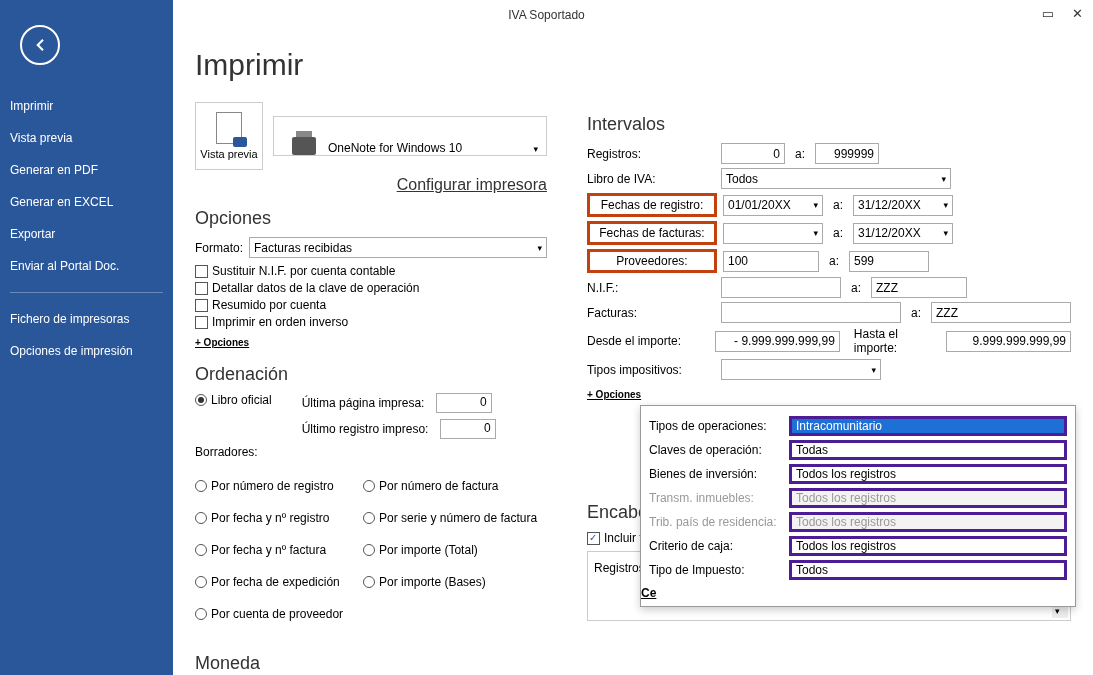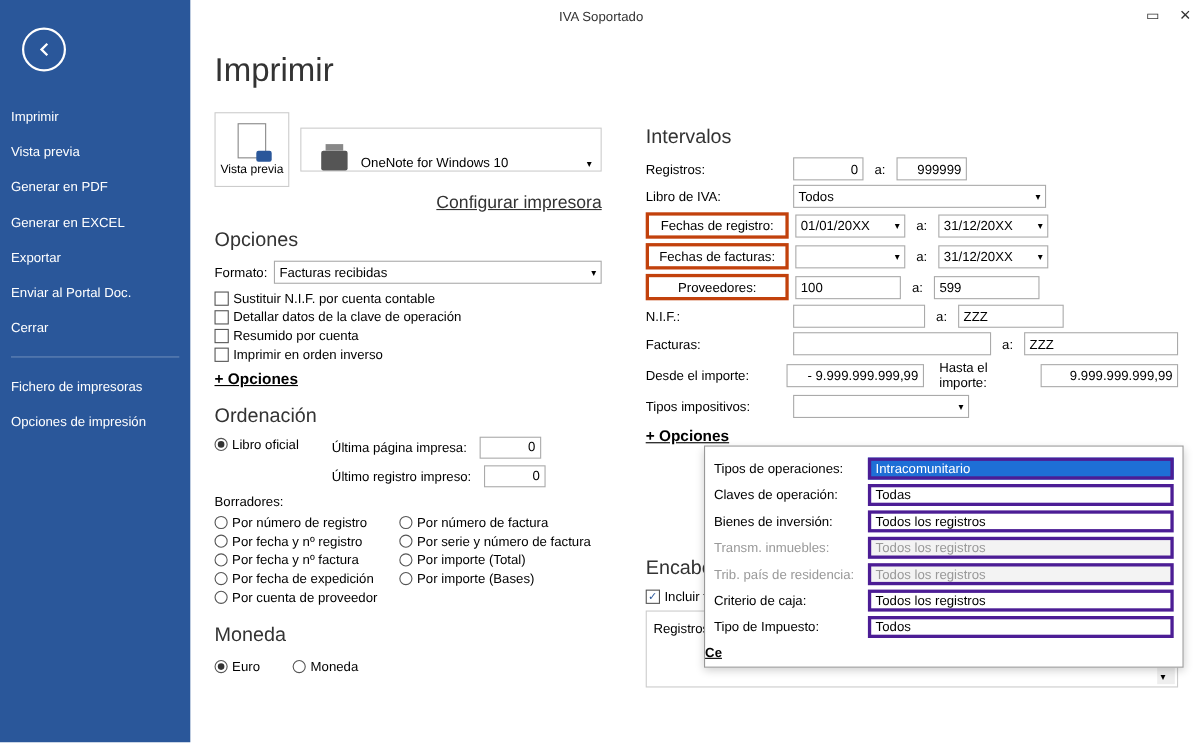--- a/index.html
+++ b/index.html
@@ -40,30 +40,30 @@
 
 
 .optrow { display: flex; align-items: center; font-size: 12px; margin: 3px 0; }
 .optrow label { margin-left: 4px; }
 .formatrow { display:flex; align-items:center; font-size:12px; margin-bottom:6px;}
 .formatrow .lbl{ margin-right:6px;}
 .dropdown { border: 1px solid #aaa; height: 21px; padding: 1px 18px 1px 4px; font-size: 12px; background:#fff; position:relative; display:inline-flex; align-items:center; min-width:100px;}
 .dropdown .caret{ position:absolute; right:4px; font-size:9px;}
 .chk { width: 13px; height: 13px; border: 1px solid #555; display:inline-block; }
 .chk.checked::after{content:"✓"; font-size:10px; position:relative; top:-3px; left:1px; color:#2a579a;}
-.pluslink { font-size: 14px; text-decoration: underline; font-weight: bold; cursor: pointer; margin-top:4px; display:inline-block;}
+.pluslink { font-size: 10px; text-decoration: underline; font-weight: bold; cursor: pointer; margin-top:4px; display:inline-block;}
 
 
 .radio { width:12px; height:12px; border:1px solid #555; border-radius:50%; display:inline-block; position:relative;}
 .radio.on::after{content:""; position:absolute; left:2px; top:2px; width:6px; height:6px; background:#333; border-radius:50%;}
 .ordgrid { display:flex; gap:30px; font-size:12px; }
 .ordcol { display:flex; flex-direction:column; gap:6px;}
 .ordrow{ display:flex; align-items:center; gap:4px;}
 .numbox{ border:1px solid #aaa; width:56px; height:20px; text-align:right; padding:1px 4px; font-size:12px;}
-.orditem{ display:flex; align-items:center; gap:4px; font-size:12px; margin:3px 0;text-align:center;}
+.orditem{ display:flex; align-items:center; gap:4px; font-size:12px; margin:18px 0;text-align:center;}
 .subhead{ font-size:12px; margin:6px 0 2px 0;}
 
 
 .intvrow{ display:flex; align-items:center; font-size:12px; margin:4px 0; gap:6px;}
 .intvrow .lbl{ width:128px;}
 .intvrow .btn-label{ border:3px solid #c2410c; padding:2px 6px; width:130px; text-align:center; cursor:pointer; background:#fff;}
 .txtinput{ border:1px solid #aaa; height:21px; padding:1px 4px; font-size:12px; background:#fff; display:inline-flex; align-items:center;}
 .txtinput.right{ justify-content:flex-end;}
 .asep{ padding:0 4px;}
 
@@ -102,21 +102,20 @@
     <svg width="18" height="18" viewBox="0 0 24 24">
         <path d="M15 4l-8 8 8 8 2-2-6-6 6-6z"></path>
       </svg>
   </div>
   <div class="navitem">Imprimir</div>
   <div class="navitem">Vista previa</div>
   <div class="navitem">Generar en PDF</div>
   <div class="navitem">Generar en EXCEL</div>
   <div class="navitem">Exportar</div>
   <div class="navitem">Enviar al Portal Doc.</div>
-  <div class="navitem">Cerrar</div>
   <div class="navsep"></div>
   <div class="navitem">Fichero de impresoras</div>
   <div class="navitem">Opciones de impresión</div>
 </div>
 
 <div class="main">
   <div class="columns">
     <div class="col-left">
       <h1 class="pgtitle">Imprimir</h1>
 
@@ -274,21 +273,21 @@
         <div class="dropdown" style="width:96px;">
             <span>31/12/20XX</span>
             <span class="caret"></span>
           </div>
       </div>
 
       <div class="intvrow">
         <div class="btn-label">Proveedores:</div>
         <div class="txtinput" style="width:96px;">100</div>
         <span class="asep">a:</span>
-        <div class="txtinput" style="width:96px;">599</div>
+        <div class="txtinput" style="width:80px;">599</div>
       </div>
 
       <div class="intvrow">
         <span class="lbl">N.I.F.:</span>
         <div class="txtinput" style="width:120px;"></div>
         <span class="asep">a:</span>
         <div class="txtinput" style="width:96px;">ZZZ</div>
       </div>
 
       <div class="intvrow">

